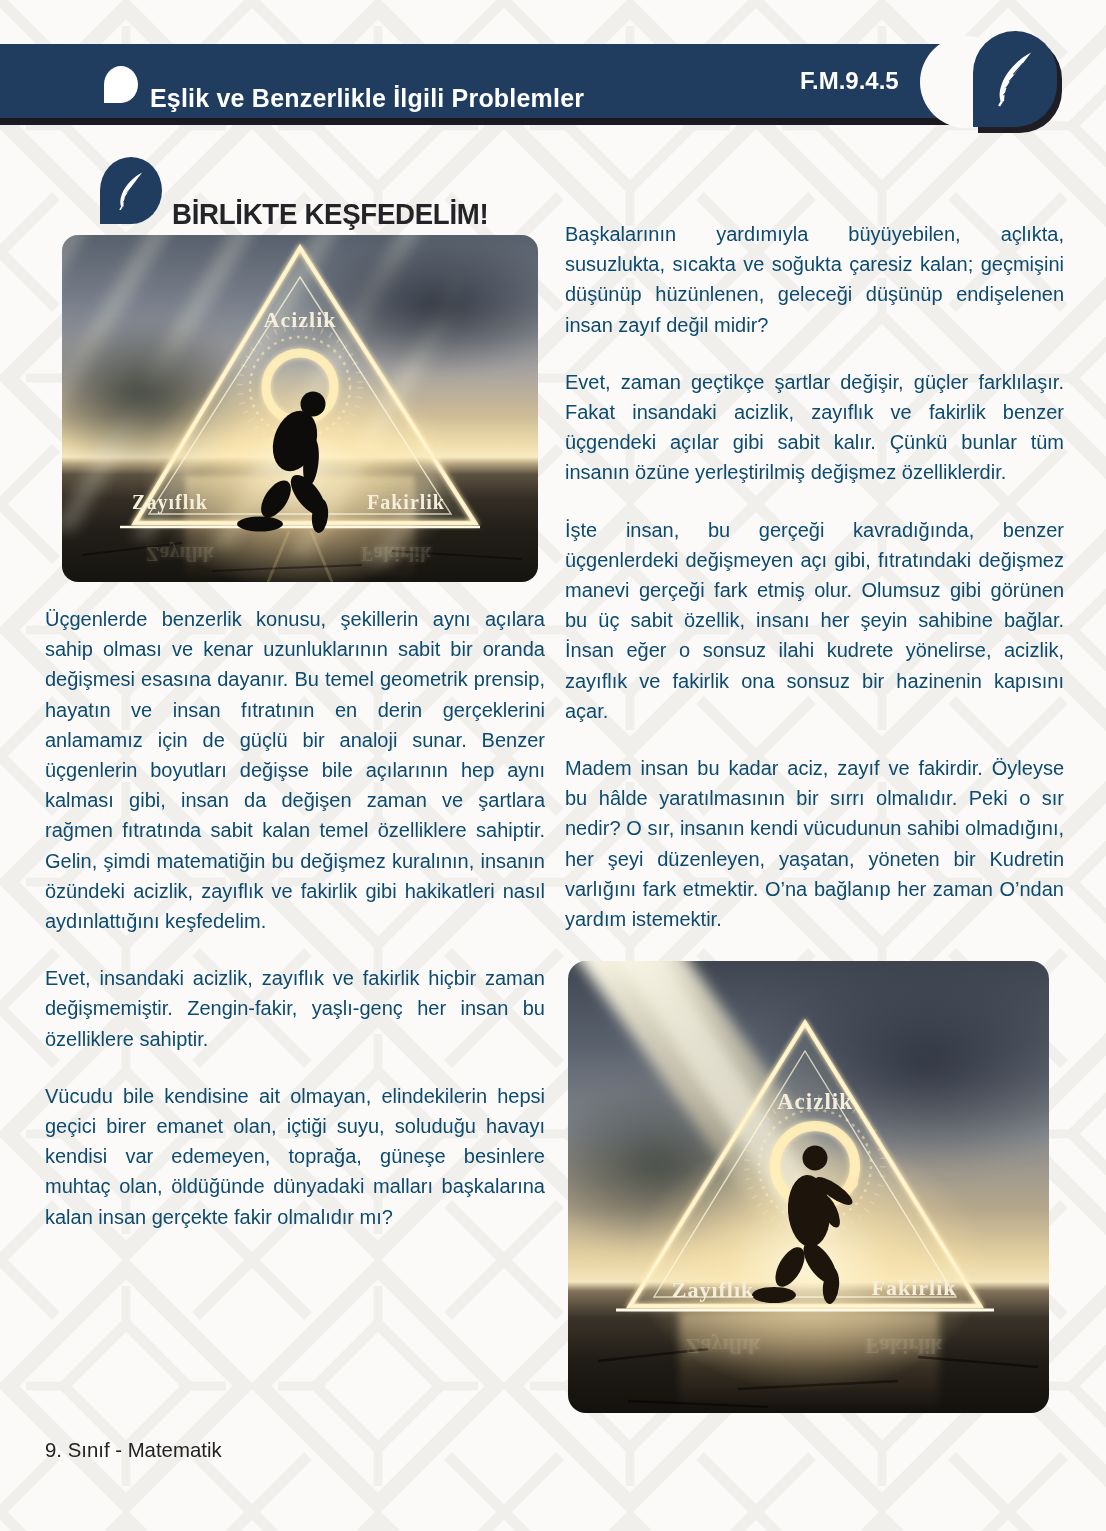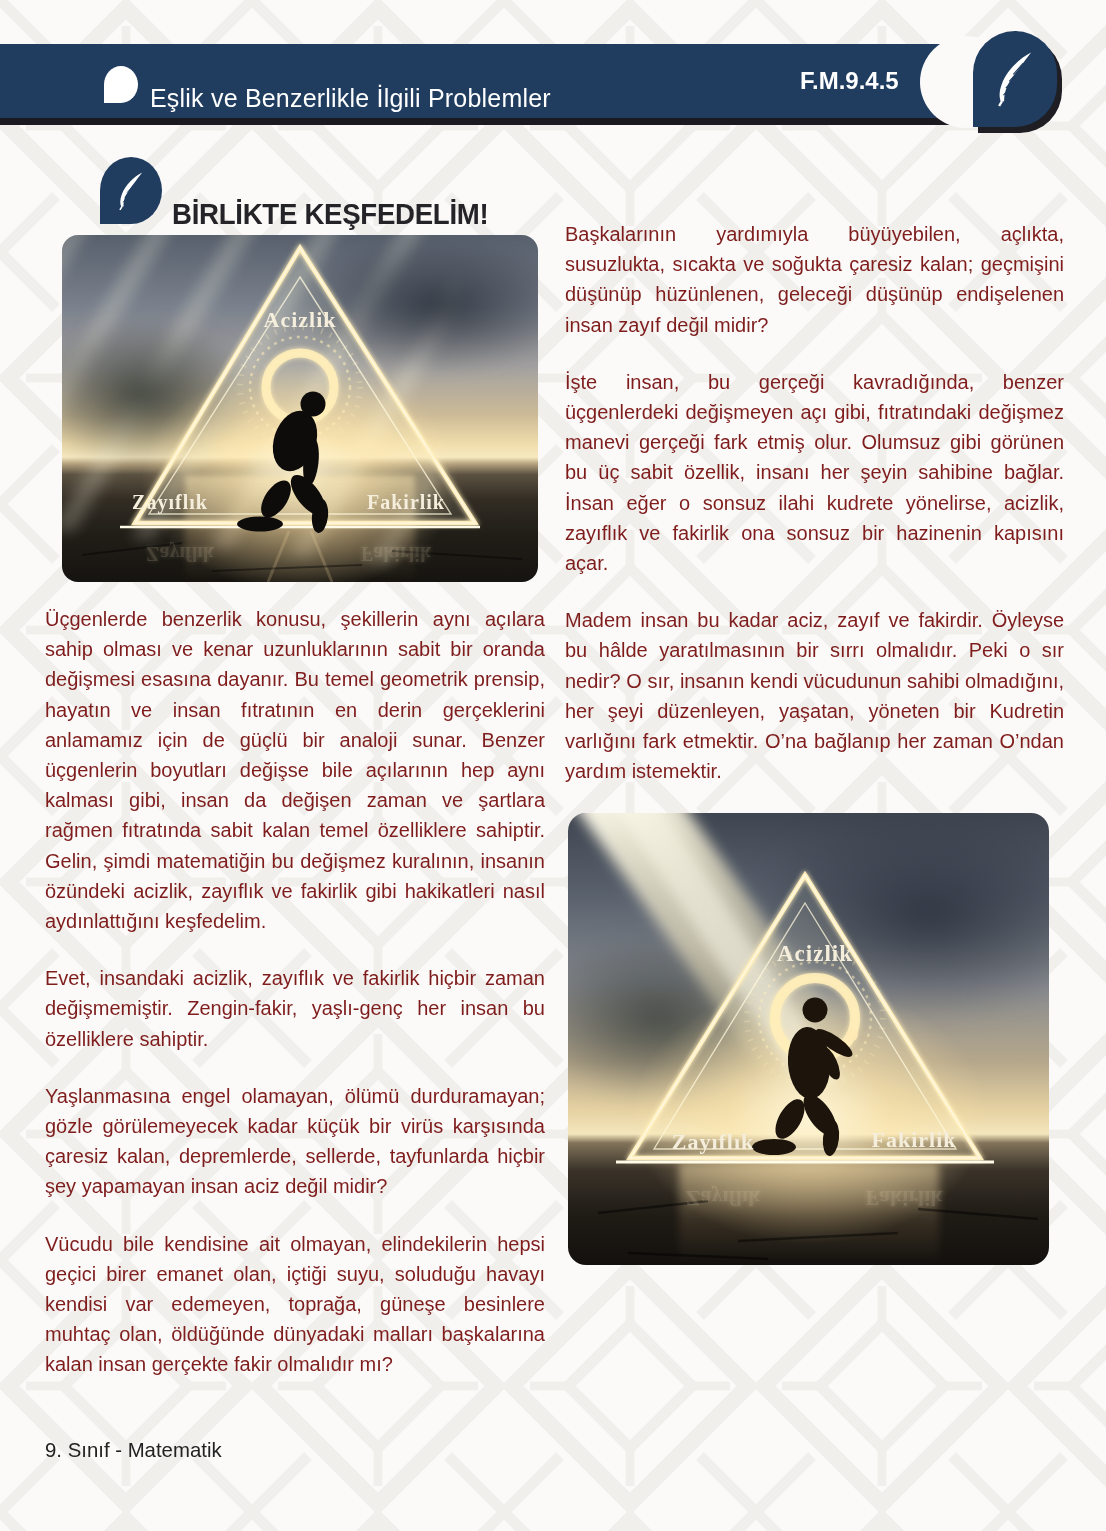--- a/index.html
+++ b/index.html
@@ -9,39 +9,39 @@
     font-family:"Liberation Sans", sans-serif;
   }
   .bg-svg { position:absolute; left:0; top:0; z-index:0; }
 
   
   .hdr-shadow { position:absolute; left:0; top:51px; width:964px; height:74px; background:#1a1a20; z-index:1; }
   .hdr-bar    { position:absolute; left:0; top:44px; width:956px; height:74px; background:#203d60; z-index:2; }
   .hdr-notch  { position:absolute; left:920px; top:36px; width:92px; height:92px; border-radius:50%; background:#fbfaf9; z-index:3; }
   .hdr-drop   { position:absolute; left:104px; top:66px; width:34px; height:37px; background:#ffffff; border-radius:55% 55% 55% 0; z-index:4; }
   .hdr-title  { position:absolute; left:150px; top:44px; height:74px; line-height:74px; z-index:4;
-                color:#fff; font-size:25px; font-weight:400; letter-spacing:0.2px; white-space:nowrap; }
+                color:#fff; font-size:25px; font-weight:700; letter-spacing:0.2px; white-space:nowrap; }
   .hdr-code   { position:absolute; left:800px; top:44px; height:74px; line-height:74px; z-index:4;
                 color:#fff; font-size:24px; font-weight:700; }
   .hdr-badge  { position:absolute; left:973px; top:31px; width:84px; height:96px; background:#203d60;
                 border-radius:44px 44px 44px 0; z-index:5; filter:drop-shadow(5px 6px 0 rgba(18,18,24,.95));
                 display:flex; align-items:center; justify-content:center; }
 
   
   .disc-icon { position:absolute; left:100px; top:157px; width:62px; height:67px; background:#203d60;
                border-radius:50% 50% 50% 0; z-index:2; display:flex; align-items:center; justify-content:center; }
   .disc-title { position:absolute; left:172px; top:172px; z-index:2; color:#242428;
                 font-size:30px; font-weight:800; letter-spacing:-0.3px;
                 transform:scaleX(.92); transform-origin:left center; white-space:nowrap; }
 
   
   .col { position:absolute; z-index:2; }
   .col-left  { left:45px;  top:231px; width:500px; }
   .col-right { left:565px; top:219px; width:499px; }
-  .col p { margin:0 0 27px 0; font-size:20px; line-height:30.2px; text-align:justify; color:#7f1d1d; }
+  .col p { margin:0 0 27px 0; font-size:20px; line-height:30.2px; text-align:justify; color:#0c4a6e; }
 
   figure { margin:4px; }
   .photo { position:relative; overflow:hidden; border-radius:16px; }
   .photo1 { width:476px; height:347px; margin-left:17px; margin-bottom:22px; }
   .photo2 { width:481px; height:452px; margin-left:3px; margin-top:10px; border-radius:18px; }
   .photo > div { position:absolute; }
   .photo svg { position:absolute; left:0; top:0; }
 
   
   .p1-sky { inset:0; background:linear-gradient(180deg,#57606c 0%,#79808c 20%,#a3a1a0 38%,#cdbb97 52%,#efdcab 60%,#f7e9c0 64%,#b3a07c 66%,#5c5242 69%,#332d24 76%,#211e18 86%,#161410 100%); }
@@ -161,26 +161,26 @@
         </g>
         <g font-family="Liberation Serif, serif" font-weight="bold" fill="#e8d9b5" opacity=".2" filter="url(#g1)">
           <text font-size="20" text-anchor="middle" transform="translate(118,312) scale(1,-1)">Zayıflık</text>
           <text font-size="20" text-anchor="middle" transform="translate(334,312) scale(1,-1)">Fakirlik</text>
         </g>
       </svg>
     </figure>
 
     <p>Üçgenlerde benzerlik konusu, şekillerin aynı açılara sahip olması ve kenar uzunluklarının sabit bir oranda değişmesi esasına dayanır. Bu temel geometrik prensip, hayatın ve insan fıtratının en derin gerçeklerini anlamamız için de güçlü bir analoji sunar. Benzer üçgenlerin boyutları değişse bile açılarının hep aynı kalması gibi, insan da değişen zaman ve şartlara rağmen fıtratında sabit kalan temel özelliklere sahiptir. Gelin, şimdi matematiğin bu değişmez kuralının, insanın özündeki acizlik, zayıflık ve fakirlik gibi hakikatleri nasıl aydınlattığını keşfedelim.</p>
     <p>Evet, insandaki acizlik, zayıflık ve fakirlik hiçbir zaman değişmemiştir. Zengin-fakir, yaşlı-genç her insan bu özelliklere sahiptir.</p>
-    <p>Yaşlanmasına engel olamayan, ölümü durduramayan; gözle görülemeyecek kadar küçük bir virüs karşısında çaresiz kalan, depremlerde, sellerde, tayfunlarda hiçbir şey yapamayan insan aciz değil midir?</p>
     <p>Vücudu bile kendisine ait olmayan, elindekilerin hepsi geçici birer emanet olan, içtiği suyu, soluduğu havayı kendisi var edemeyen, toprağa, güneşe besinlere muhtaç olan, öldüğünde dünyadaki malları başkalarına kalan insan gerçekte fakir olmalıdır mı?</p>
   </div>
 
   <div class="col col-right">
     <p>Başkalarının yardımıyla büyüyebilen, açlıkta, susuzlukta, sıcakta ve soğukta çaresiz kalan; geçmişini düşünüp hüzünlenen, geleceği düşünüp endişelenen insan zayıf değil midir?</p>
+    <p>Evet, zaman geçtikçe şartlar değişir, güçler farklılaşır. Fakat insandaki acizlik, zayıflık ve fakirlik benzer üçgendeki açılar gibi sabit kalır. Çünkü bunlar tüm insanın özüne yerleştirilmiş değişmez özelliklerdir.</p>
     <p>İşte insan, bu gerçeği kavradığında, benzer üçgenlerdeki değişmeyen açı gibi, fıtratındaki değişmez manevi gerçeği fark etmiş olur. Olumsuz gibi görünen bu üç sabit özellik, insanı her şeyin sahibine bağlar. İnsan eğer o sonsuz ilahi kudrete yönelirse, acizlik, zayıflık ve fakirlik ona sonsuz bir hazinenin kapısını açar.</p>
     <p>Madem insan bu kadar aciz, zayıf ve fakirdir. Öyleyse bu hâlde yaratılmasının bir sırrı olmalıdır. Peki o sır nedir? O sır, insanın kendi vücudunun sahibi olmadığını, her şeyi düzenleyen, yaşatan, yöneten bir Kudretin varlığını fark etmektir. O’na bağlanıp her zaman O’ndan yardım istemektir.</p>
 
     <figure class="photo photo2">
       <div class="p2-sky"></div>
       <div class="p2-cloud-r"></div>
       <div class="p2-cloud-l"></div>
       <div class="p2-sun"></div>
       <div class="p2-refl"></div>
       <svg width="481" height="452" viewBox="0 0 481 452">

